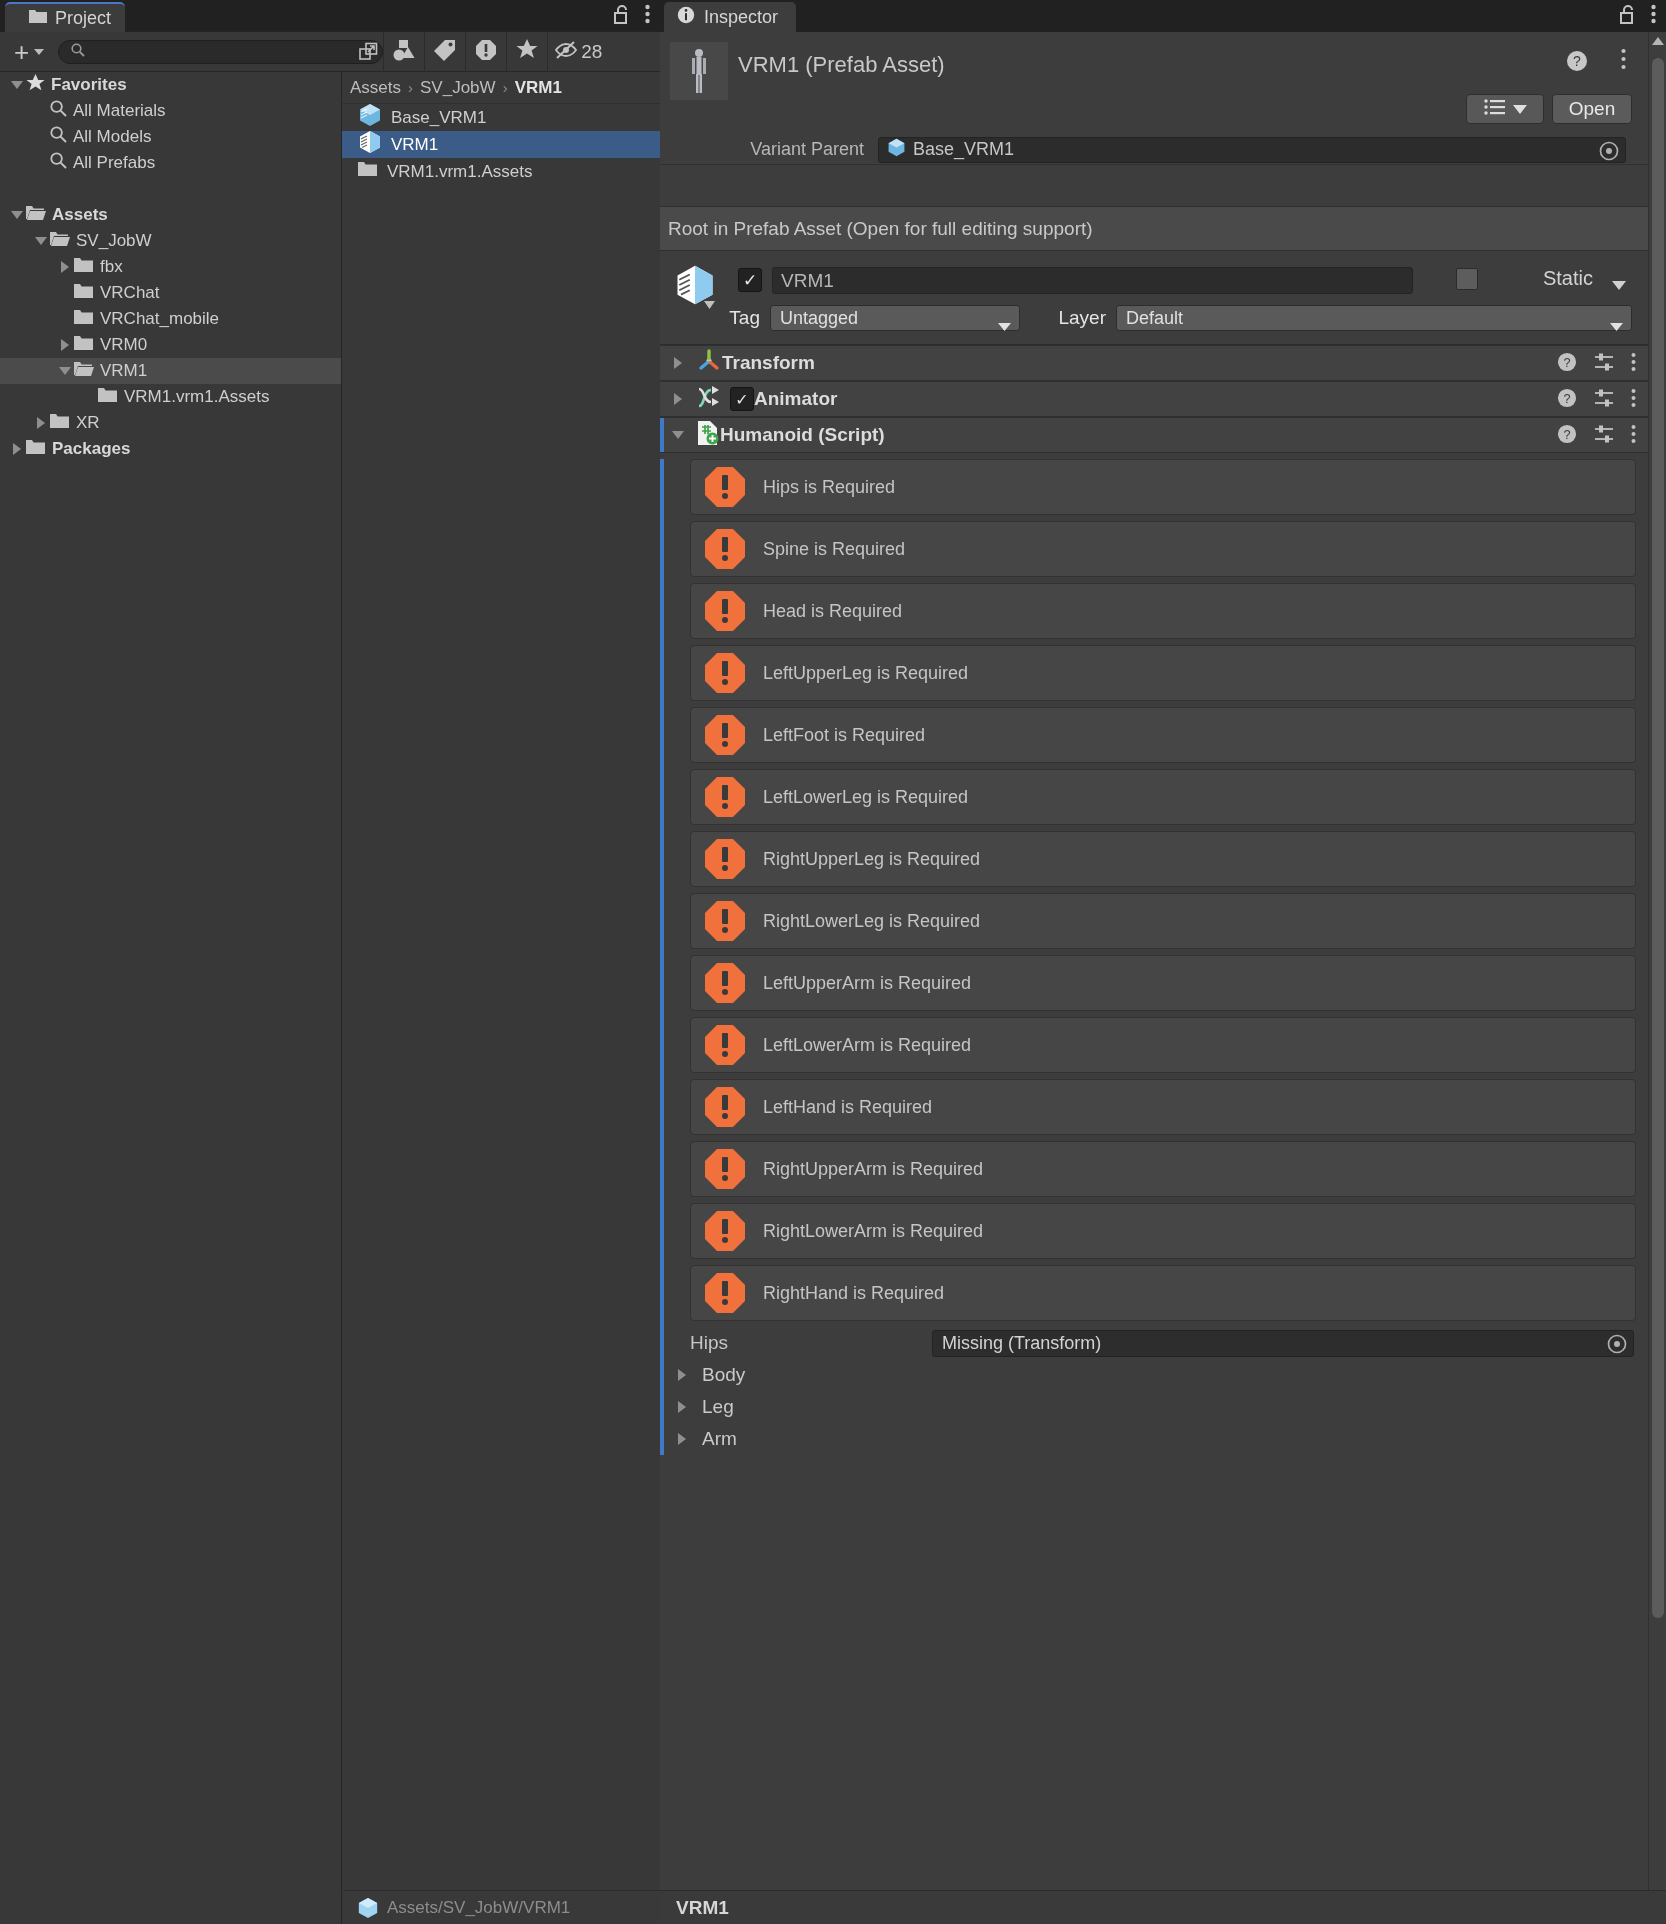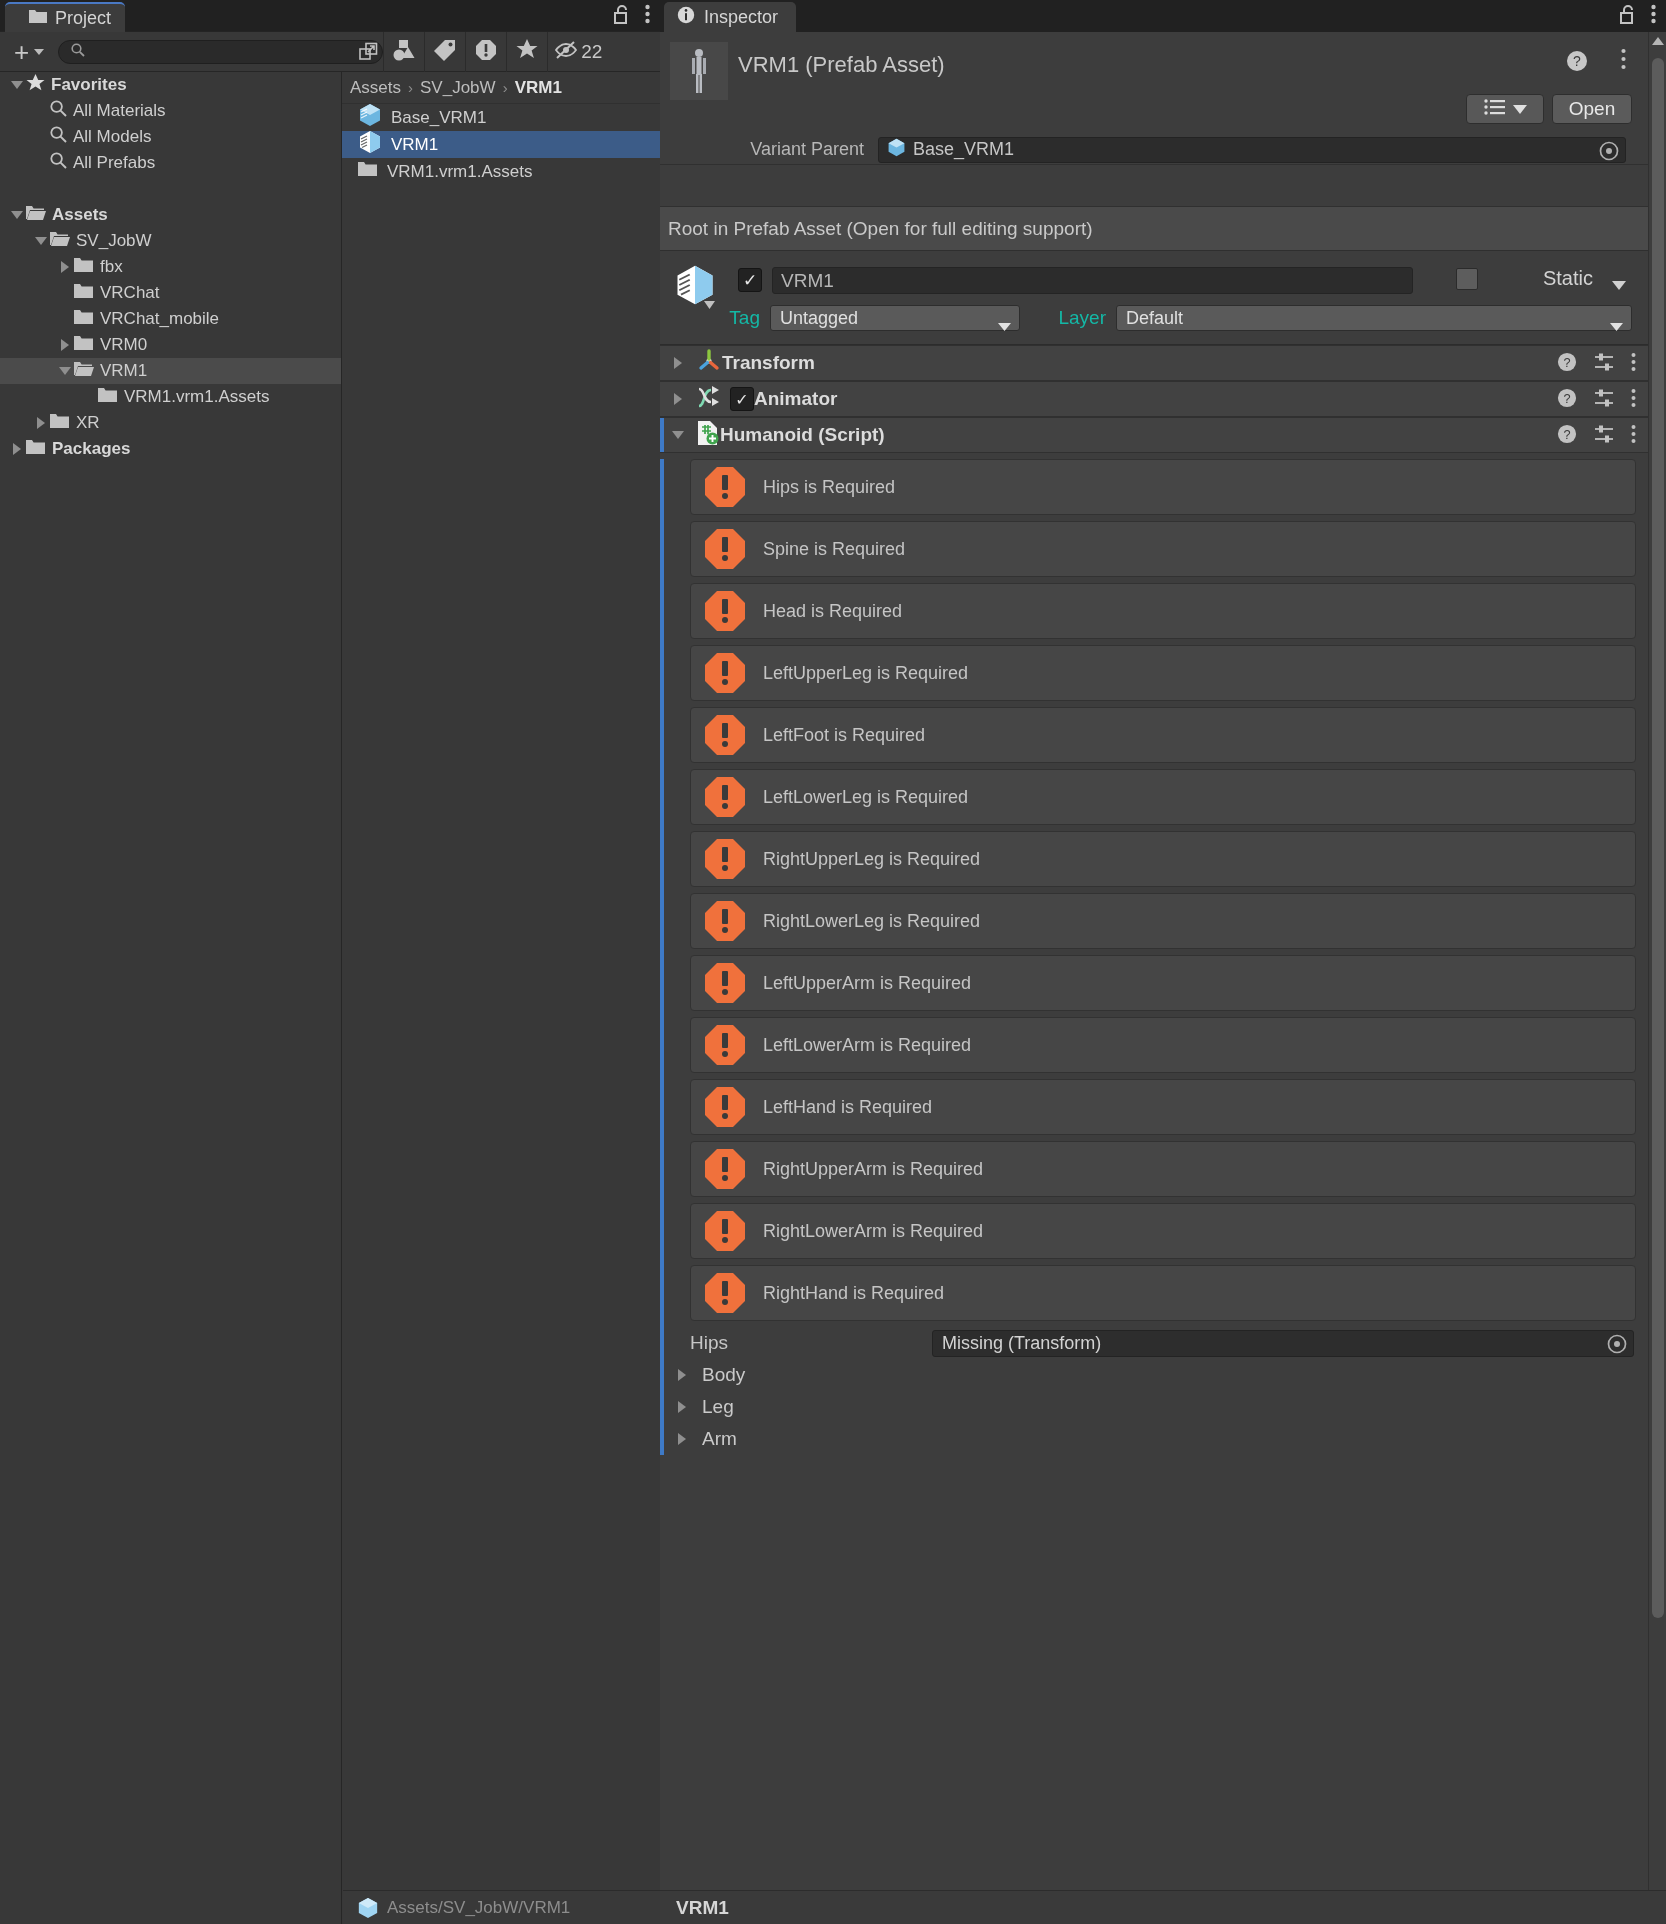--- a/index.html
+++ b/index.html
@@ -137,21 +137,21 @@
     border:1px solid #242424; border-radius:3px; display:flex;align-items:center; padding-left:8px;
     font-size:19px; color:#b6b6b6;
   }
   .static-chk{
     position:absolute; right:170px; top:17px; width:22px;height:22px; background:#5d5d5d;
     border:1px solid #2b2b2b; border-radius:2px;
   }
   .static-lbl{ position:absolute; right:55px; top:16px; font-size:20px; color:#d3d3d3;}
   .static-caret{ position:absolute; right:22px; top:25px;}
   .taglayer{ position:absolute; left:0; right:0; top:52px; height:30px; display:flex; align-items:center;}
-  .tl-label{ font-size:19px; color:#14b8a6; }
+  .tl-label{ font-size:19px; color:#e5e5e5; }
   .dd{
     height:26px; background:#5a5a5a; border:1px solid #2d2d2d; border-radius:3px;
     display:flex;align-items:center; padding-left:9px; position:relative; color:#e0e0e0; font-size:18px;
   }
   .dd .ddc{ position:absolute; right:8px; top:9px;}
 
   .comp-head{
     position:relative; height:36px; background:#424242; border-top:1px solid #303030; border-bottom:1px solid #303030;
     display:flex; align-items:center;
   }
@@ -303,21 +303,21 @@
       </div>
       <div class="tb-sep"></div>
       <div class="tb-count">
         <span>
           <svg width="24" height="20" viewBox="0 0 24 20">
               <path d="M2 10s4-6 10-6 10 6 10 6-4 6-10 6S2 10 2 10z" fill="none" stroke="#c3c3c3" stroke-width="1.8"></path>
               <circle cx="12" cy="10" r="3" fill="#c3c3c3"></circle>
               <line x1="3" y1="18" x2="20" y2="2" stroke="#c3c3c3" stroke-width="2"></line>
             </svg>
         </span>
-        <span class="num">22</span>
+        <span class="num">28</span>
       </div>
     </div>
 
     <div class="panes">
       <div class="tree-pane">
         <div id="tree-rows">
             <div class="row">
               <span style="display:inline-block;width:8px"></span>
               <span class="tw">
                 <span class="tw-d"></span>

